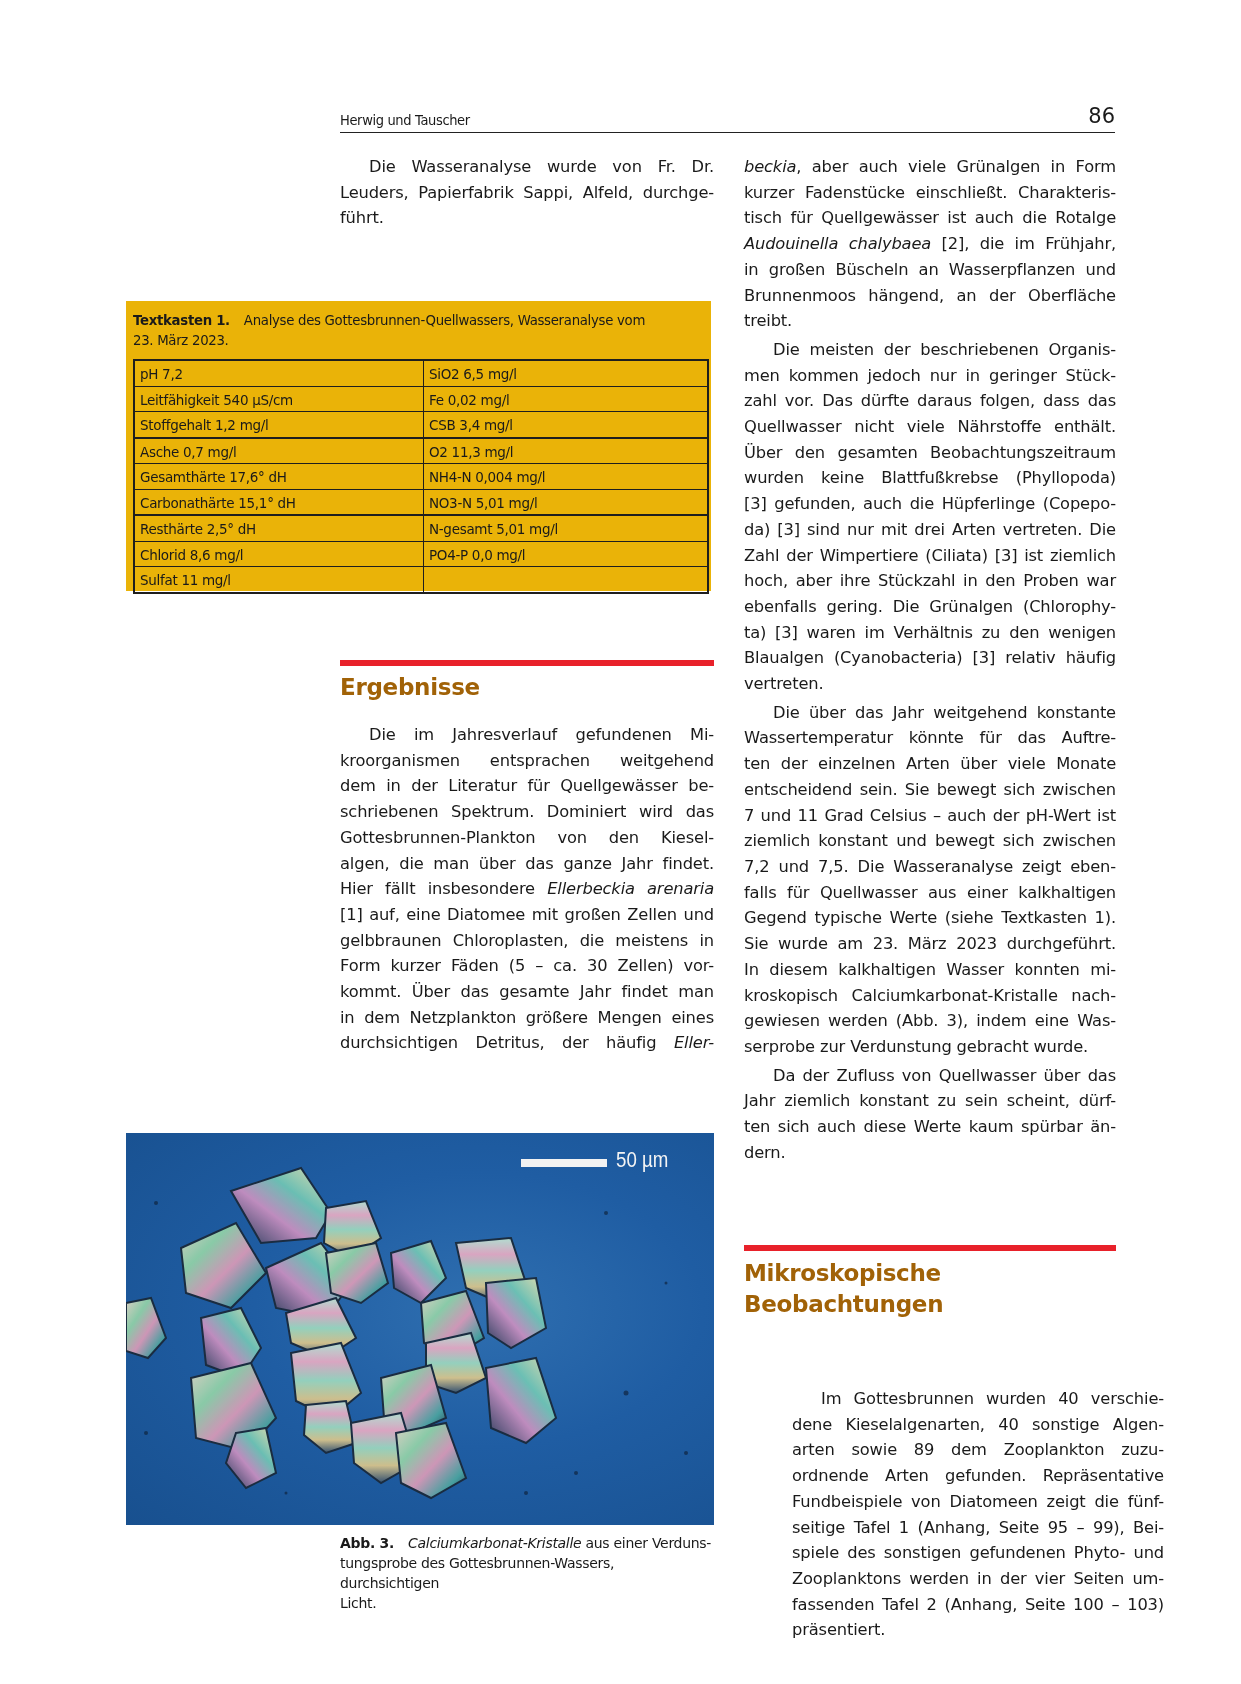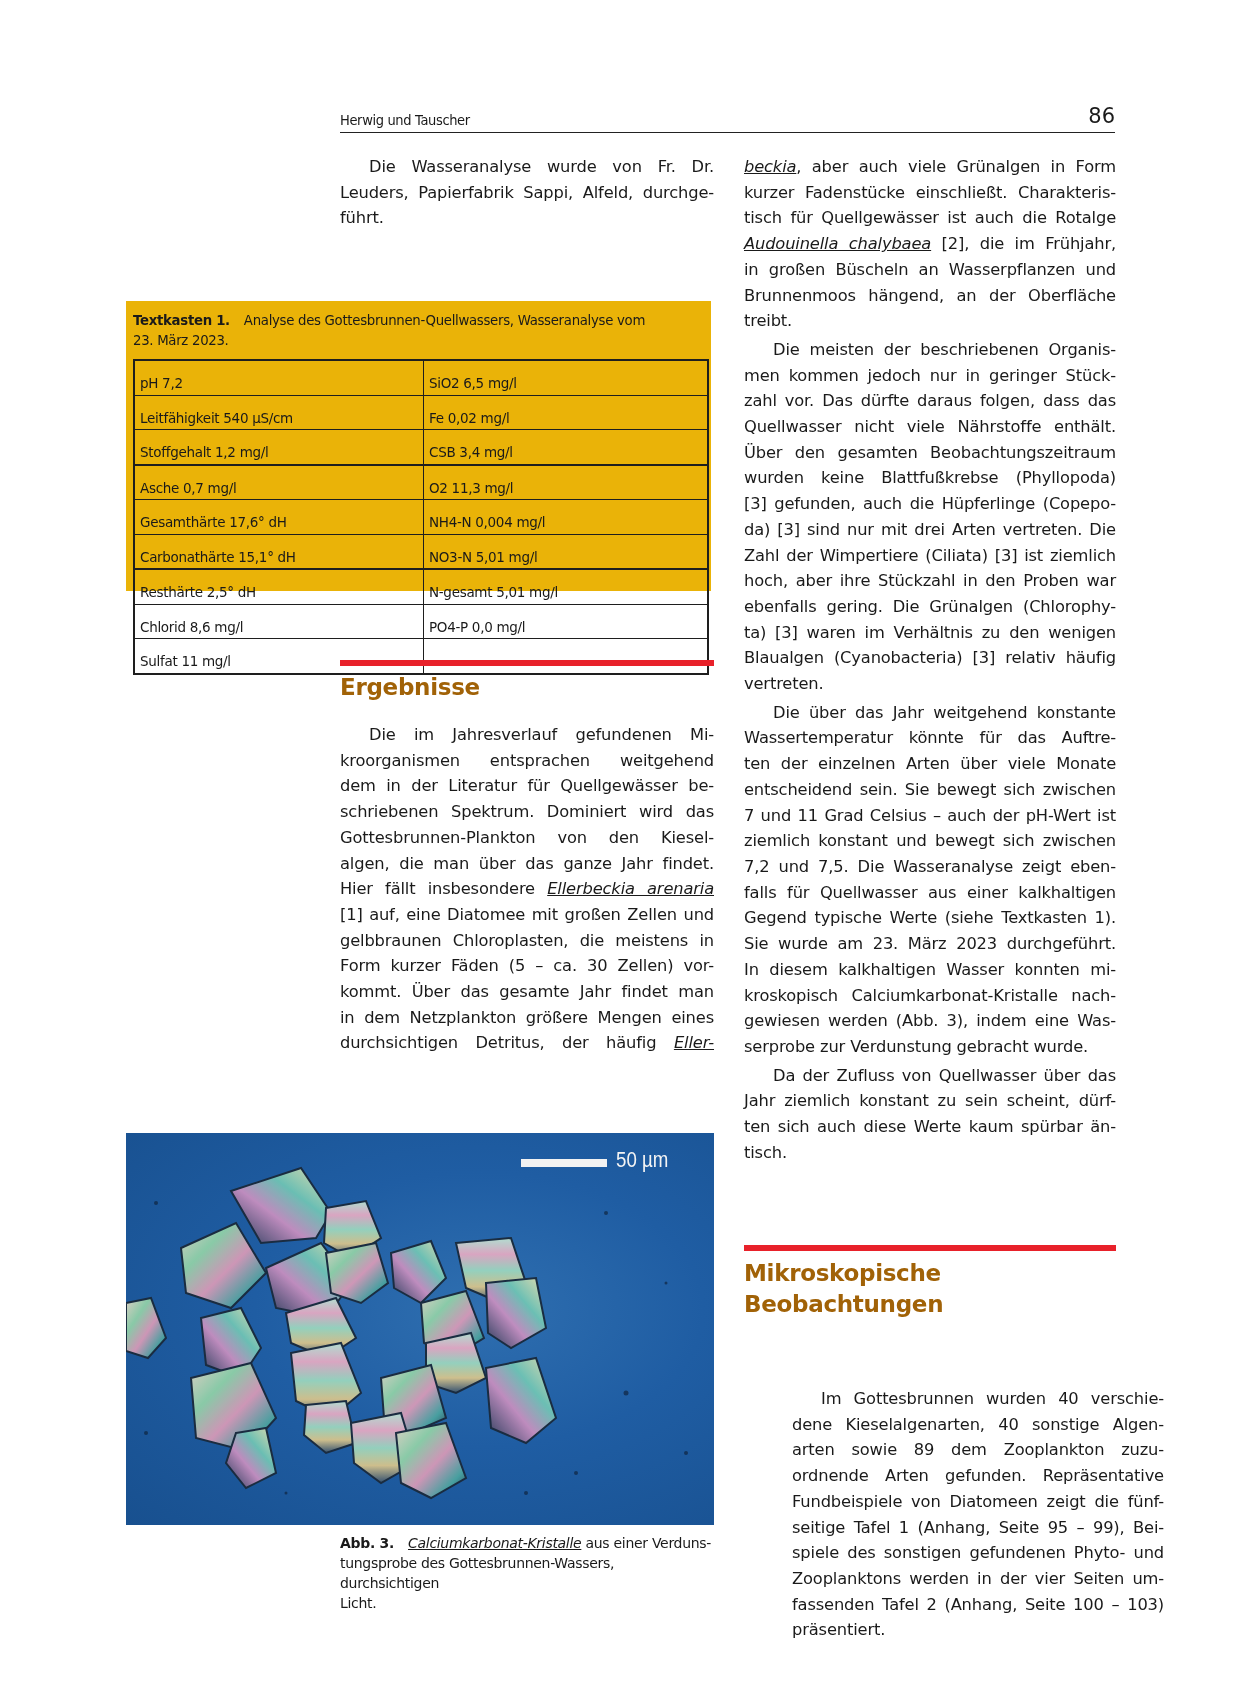--- a/index.html
+++ b/index.html
@@ -14,34 +14,34 @@
                   font-family: "DejaVu Sans", sans-serif; letter-spacing: -0.4px; transform: scaleX(0.9); transform-origin: left; }
   .running-head .page-num { position: absolute; right: 0; top: -6px; font-size: 21px;
                   font-family: "DejaVu Sans", sans-serif; }
 
   
   .col-text { font-family: "DejaVu Sans", sans-serif; font-size: 16.3px; line-height: 25.7px;
               text-align: justify; hyphens: manual; letter-spacing: -0.15px; }
   .line { display: block; text-align: justify; text-align-last: justify; white-space: nowrap; }
   .line.last { text-align-last: left; }
   .line.ind { padding-left: 29px; }
-  em { font-style: italic; text-decoration: underline; }
+  em { font-style: italic; }
 
   .left-col { left: 340px; width: 374px; }
   .right-col { left: 744px; width: 372px; }
 
   
   .textbox { left: 126px; top: 301px; width: 585px; height: 290px; background: #eab308; }
   .textbox-caption { position: absolute; left: 7px; top: 10px; width: 570px;
                      font-family: "DejaVu Sans", sans-serif; font-size: 13.3px; line-height: 20px;
                      letter-spacing: -0.3px; }
   .textbox-caption b { font-weight: bold; margin-right: 14px; }
   .data-table { position: absolute; left: 7px; top: 58px; width: 576px; border-collapse: collapse;
                 border: 2px solid #1e1e1e; }
-  .data-table td { border: 1px solid #1e1e1e; height: 22.5px; padding: 11px 0 0 5px;
+  .data-table td { border: 1px solid #1e1e1e; height: 22.5px; padding: 2px 0 0 5px;
                    font-family: "DejaVu Sans", sans-serif; font-size: 13.5px; letter-spacing: -0.3px;
                    vertical-align: middle; }
   .data-table td:first-child { width: 283px; }
   .data-table tr.thick-top td { border-top: 2px solid #1e1e1e; }
 
   
   .red-rule { height: 6px; background: #e8212a; }
   .section-heading { font-family: "DejaVu Sans", sans-serif; font-weight: bold; font-size: 23px;
                      line-height: 31px; letter-spacing: -0.3px; color: #a16207; }
 
@@ -175,21 +175,21 @@
   <span class="line">Sie wurde am 23. März 2023 durchgeführt.</span>
   <span class="line">In diesem kalkhaltigen Wasser konnten mi-</span>
   <span class="line">kroskopisch Calciumkarbonat-Kristalle nach-</span>
   <span class="line">gewiesen werden (Abb. 3), indem eine Was-</span>
   <span class="line last">serprobe zur Verdunstung gebracht wurde.</span>
 
   <div style="height:3px"></div>
   <span class="line ind">Da der Zufluss von Quellwasser über das</span>
   <span class="line">Jahr ziemlich konstant zu sein scheint, dürf-</span>
   <span class="line">ten sich auch diese Werte kaum spürbar än-</span>
-  <span class="line last">tisch.</span>
+  <span class="line last">dern.</span>
 </div>
 
 <div class="abs red-rule" style="left:744px; top:1245px; width:372px;"></div>
 <div class="abs section-heading" style="left:744px; top:1258px;">
   <span>Mikroskopische</span><br>
   <span>Beobachtungen</span>
 </div>
 
 <div class="abs col-text right-col" style="top:1386px;margin-left:48px;">
   <span class="line ind">Im Gottesbrunnen wurden 40 verschie-</span>

